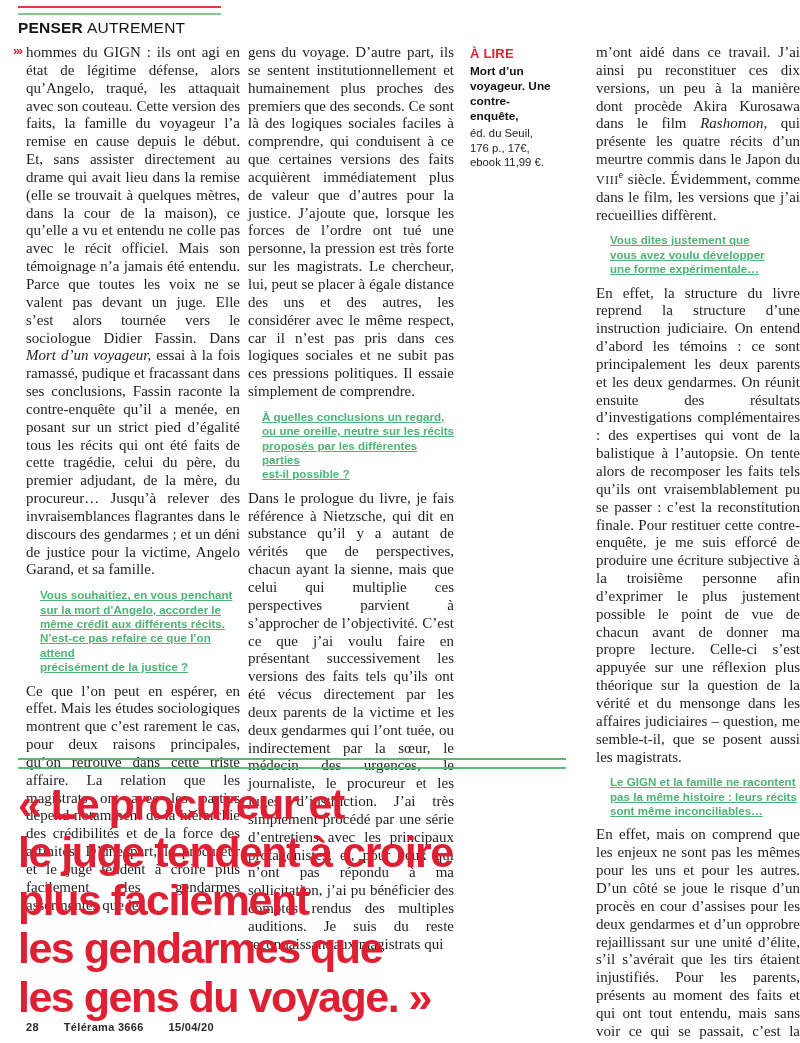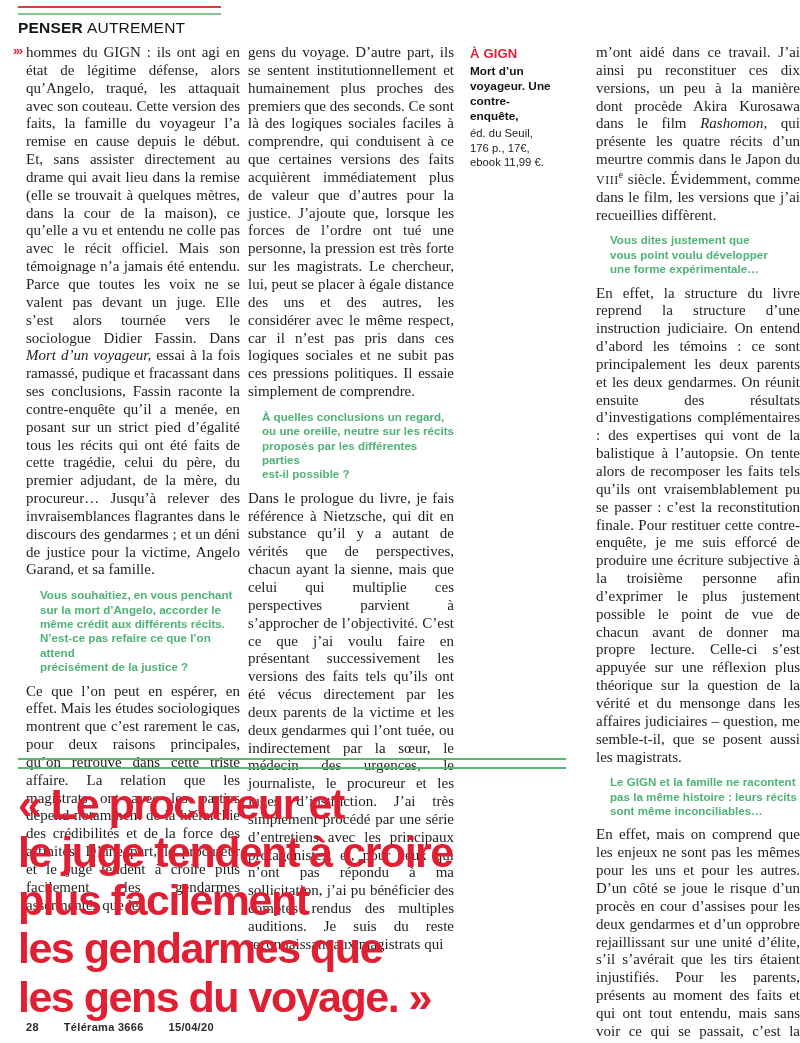--- a/index.html
+++ b/index.html
@@ -20,21 +20,21 @@
   #col2{left:248px;width:206px;}
   #col3{left:581px;width:204px;margin-left:15px;}
   .p{margin:0;font-size:15px;line-height:1.19;text-align:justify;}
   .p em{font-style:italic;}
   .sc{font-size:.8em;letter-spacing:.5px;}
   sup{font-size:.65em;}
   .marker{position:absolute;left:0;top:0;font-family:"Liberation Sans",sans-serif;
           font-weight:800;font-size:13px;letter-spacing:-1.5px;line-height:14px;}
   .q{margin:9px 0 8px 14px;font-family:"Liberation Sans",sans-serif;font-weight:700;
      font-size:11.6px;line-height:1.24;}
-  .q .ln{display:block;}
+  .q .ln{display:block;text-decoration:underline;}
   
   #sidebar{position:absolute;left:470px;top:46px;width:86px;font-family:"Liberation Sans",sans-serif;}
   .sb-label{font-weight:800;font-size:13px;letter-spacing:.2px;margin-bottom:3px;}
   .sb-title{font-weight:700;font-size:11.8px;line-height:1.27;color:#141412;}
   .sb-line{font-weight:400;font-size:11.3px;line-height:1.3;color:#222220;}
   .sb-details{margin-top:2px;}
   
   #quote-block{position:absolute;left:18px;top:758px;width:548px;}
   .quote-rules{height:7px;}
   .quote-text{margin-top:11px;font-family:"Liberation Sans",sans-serif;font-weight:700;
@@ -78,34 +78,34 @@
     <div class="q green" style="color: rgb(79, 179, 116);">
         <div class="ln">À quelles conclusions un regard,</div>
         <div class="ln">ou une oreille, neutre sur les récits</div>
         <div class="ln">proposés par les différentes parties</div>
         <div class="ln">est-il possible ?</div>
       </div>
     <p class="p" style="color: rgb(30, 30, 28);">Dans le prologue du livre, je fais référence à Nietzsche, qui dit en substance qu’il y a autant de vérités que de perspectives, chacun ayant la sienne, mais que celui qui multiplie ces perspectives parvient à s’approcher de l’objectivité. C’est ce que j’ai voulu faire en présentant successivement les versions des faits tels qu’ils ont été vécus directement par les deux parents de la victime et les deux gendarmes qui l’ont tuée, ou indirectement par la sœur, le médecin des urgences, le journaliste, le procureur et les juges d’instruction. J’ai très simplement procédé par une série d’entretiens avec les principaux protagonistes, et, pour ceux qui n’ont pas répondu à ma sollicitation, j’ai pu bénéficier des comptes rendus des multiples auditions. Je suis du reste reconnaissant aux magistrats qui</p>
   </div>
 
   <div id="sidebar">
-    <div class="sb-label accent-red" style="color: rgb(224, 31, 51);">À GIGN</div>
+    <div class="sb-label accent-red" style="color: rgb(224, 31, 51);">À LIRE</div>
     <div class="sb-title">Mort d’un voyageur. Une contre-enquête,</div>
     <div class="sb-details">
       <div class="sb-line">éd. du Seuil,</div>
       <div class="sb-line">176 p., 17€,</div>
       <div class="sb-line">ebook 11,99 €.</div>
     </div>
   </div>
 
   <div class="col" id="col3">
     <p class="p" style="color: rgb(30, 30, 28);"><span>m’ont aidé dans ce travail. J’ai ainsi pu reconstituer ces dix versions, un peu à la manière dont procède Akira Kurosawa dans le film </span><em>Rashomon,</em><span> qui présente les quatre récits d’un meurtre commis dans le Japon du </span><span class="sc">VIII</span><sup>e</sup><span> siècle. Évidemment, comme dans le film, les versions que j’ai recueillies diffèrent.</span></p>
     <div class="q green" style="color: rgb(79, 179, 116);">
         <div class="ln">Vous dites justement que</div>
-        <div class="ln">vous point voulu développer</div>
+        <div class="ln">vous avez voulu développer</div>
         <div class="ln">une forme expérimentale…</div>
       </div>
     <p class="p" style="color: rgb(30, 30, 28);">En effet, la structure du livre reprend la structure d’une instruction judiciaire. On entend d’abord les témoins : ce sont principalement les deux parents et les deux gendarmes. On réunit ensuite des résultats d’investigations complémentaires : des expertises qui vont de la balistique à l’autopsie. On tente alors de recomposer les faits tels qu’ils ont vraisemblablement pu se passer : c’est la reconstitution finale. Pour restituer cette contre-enquête, je me suis efforcé de produire une écriture subjective à la troisième personne afin d’exprimer le plus justement possible le point de vue de chacun avant de donner ma propre lecture. Celle-ci s’est appuyée sur une réflexion plus théorique sur la question de la vérité et du mensonge dans les affaires judiciaires – question, me semble-t-il, que se posent aussi les magistrats.</p>
     <div class="q green" style="color: rgb(79, 179, 116);">
         <div class="ln">Le GIGN et la famille ne racontent</div>
         <div class="ln">pas la même histoire : leurs récits</div>
         <div class="ln">sont même inconciliables…</div>
       </div>
     <p class="p" style="color: rgb(30, 30, 28);">En effet, mais on comprend que les enjeux ne sont pas les mêmes pour les uns et pour les autres. D’un côté se joue le risque d’un procès en cour d’assises pour les deux gendarmes et d’un opprobre rejaillissant sur une unité d’élite, s’il s’avérait que les tirs étaient injustifiés. Pour les parents, présents au moment des faits et qui ont tout entendu, mais sans voir ce qui se passait, c’est la vérité concernant la mort de leur fils qui est en jeu ; et la justice. Ils veulent qu’elle soit rendue. Les gendarmes sont les accusés, les parents les témoins. Mais ce qui m’a frappé, en découvrant l’affaire, c’est qu’immédiatement après les faits seule la version des forces de l’ordre a été retenue et reconnue par les enquêteurs et le parquet. La version de la famille, dans les communiqués à la presse ou les documents transmis à la justice, souvent n’apparaît même pas. Cet escamotage m’a intrigué.</p>
   </div>

